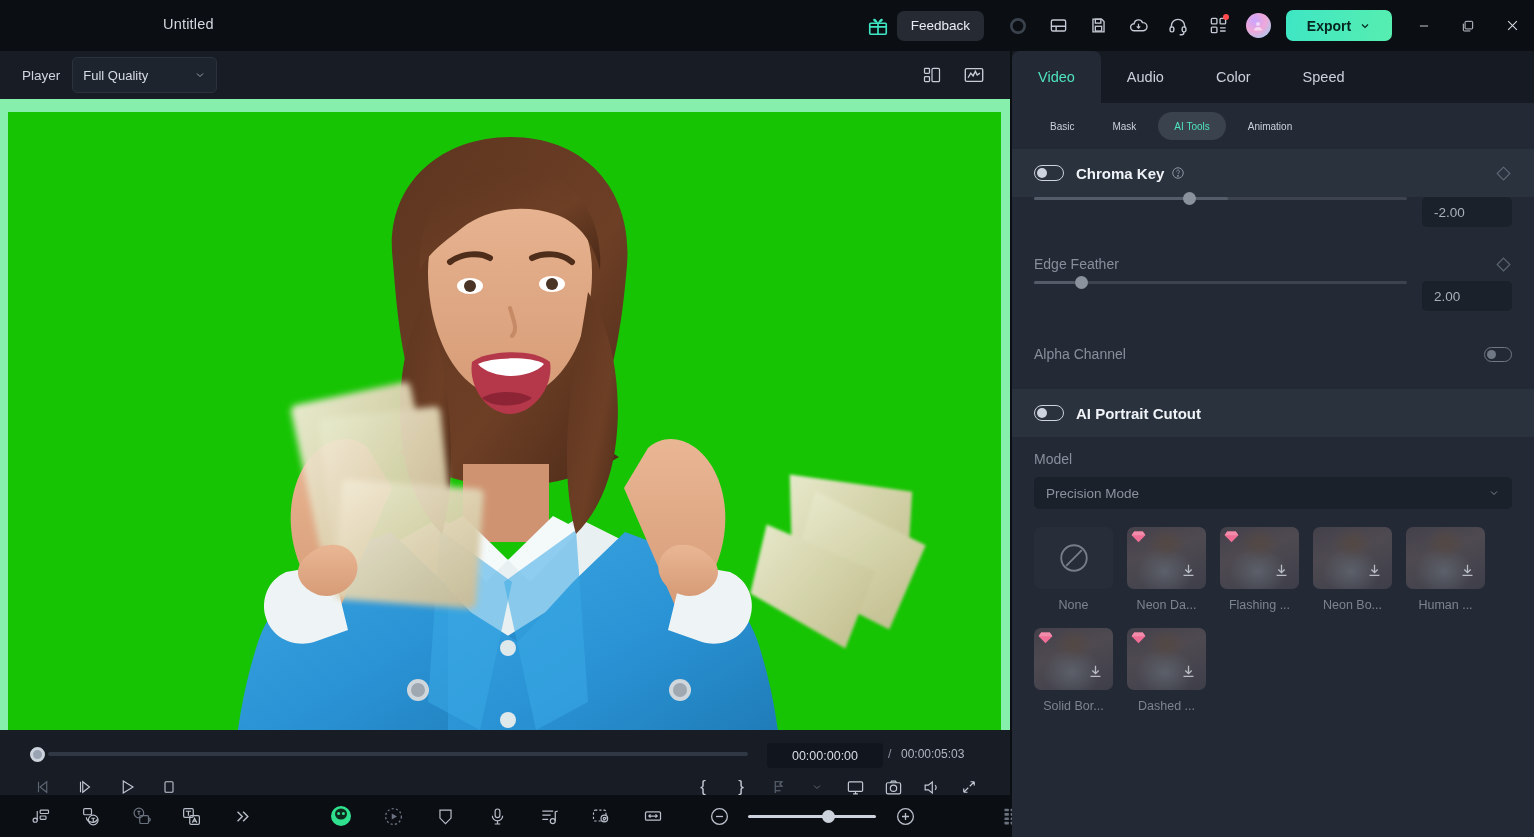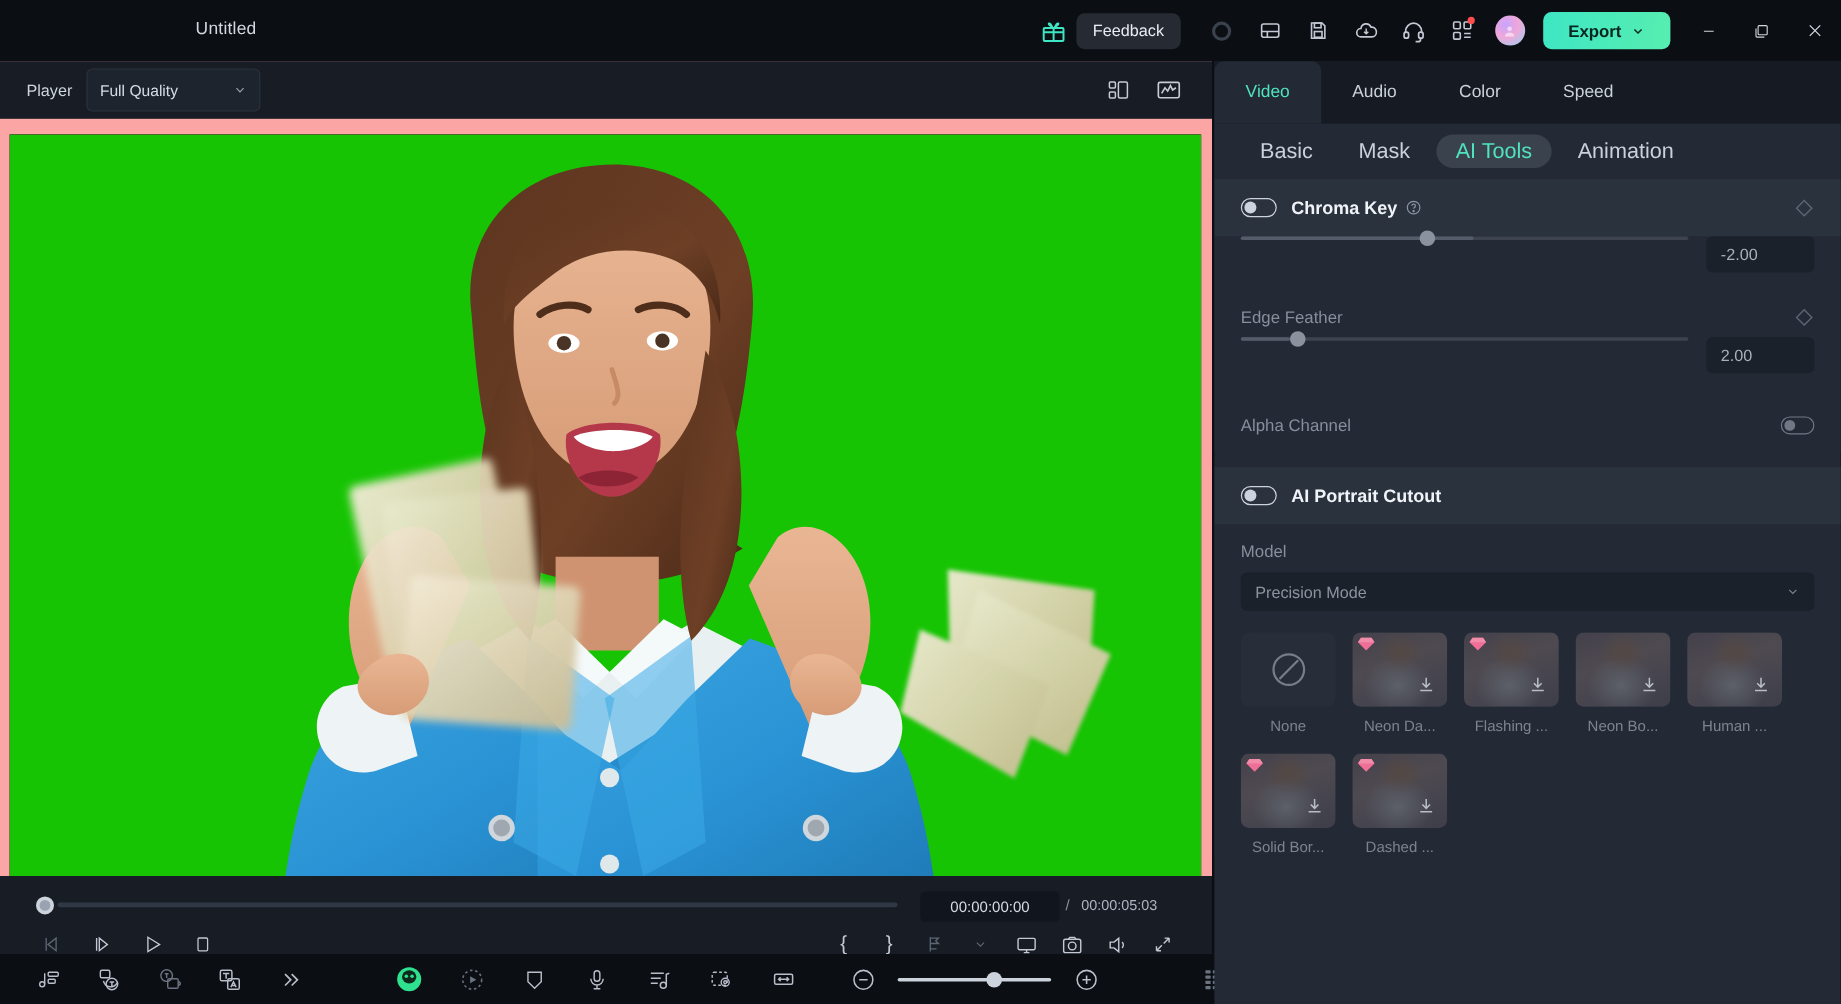--- a/index.html
+++ b/index.html
@@ -55,21 +55,21 @@
     cursor: pointer; margin: 0 10px 0 8px;
   }
   .win-btn {
     width: 44px; height: 51px; display: flex; align-items: center; justify-content: center;
     color: #d3d8e1; cursor: pointer;
   }
 
   
   .player-wrap {
     position: absolute; left: 0; top: 51px; width: 1010px; height: 744px;
-    background: #fca5a5;
+    background: #86efac;
     text-align: right;
   }
   .player-top {
     position: absolute; top: 0; left: 0; width: 1010px; height: 48px;
     background: #171c25; display: flex; align-items: center;
   }
   .player-label { margin-left: 22px; font-size: 13.5px; color: #cfd5df; }
   .quality-select {
     margin-left: 12px; width: 145px; height: 28px; border-radius: 5px;
     background: #1e242e; border: 1px solid #2b323d;
@@ -136,21 +136,21 @@
   .tabs-row { position: relative; height: 52px; background: #161b23; display: flex; align-items: flex-end; }
   .tab {
     height: 52px; padding: 0 26px; display: flex; align-items: center; justify-content: center;
     font-size: 14.5px; color: #cbd1db; cursor: pointer;
   }
   .tab.active { background: #232a35; color: #4fe3bf; border-top-left-radius: 8px; border-top-right-radius: 8px; }
 
   .subtabs-row { height: 46px; display: flex; align-items: center; padding-left: 22px; gap: 6px; background: #232a35; }
   .subtab {
     height: 28px; padding: 0 16px; border-radius: 14px; display: flex; align-items: center;
-    font-size: 18px; color: #cbd1db; cursor: pointer;
+    font-size: 10px; color: #cbd1db; cursor: pointer;
   }
   .subtab.active { background: #3a424e; color: #4fe3bf; }
 
   .section-head {
     height: 48px; background: #2a323e; display: flex; align-items: center; padding: 0 22px;
     position: relative;
   }
   .toggle {
     width: 30px; height: 16px; border-radius: 9px; border: 1.5px solid #cdd3dc;
     position: relative; cursor: pointer; flex: none;

